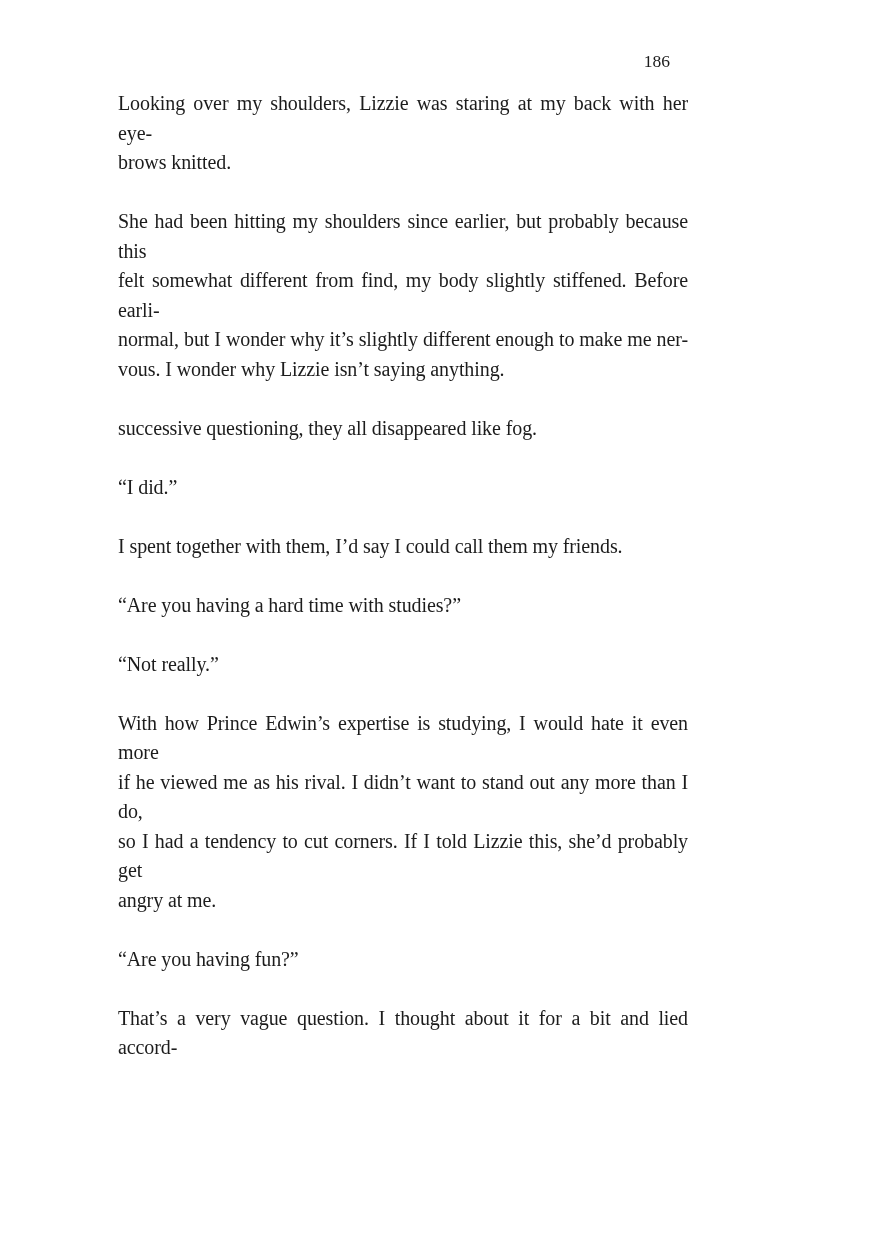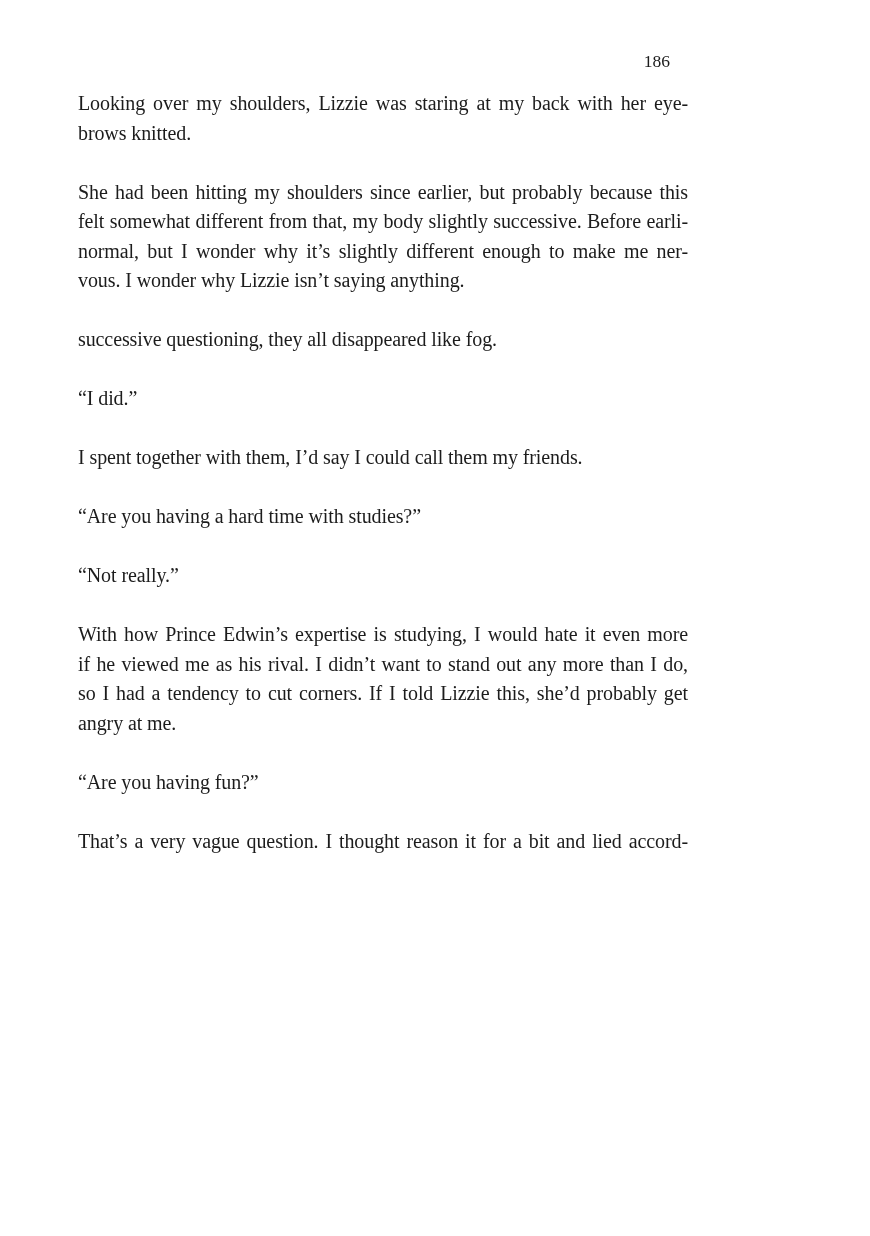--- a/index.html
+++ b/index.html
@@ -33,39 +33,40 @@
       font-size: 20px;
       letter-spacing: -0.1px;
     }
     .paragraph {
       margin: 0 0 29.5px 0;
     }
     .line {
       line-height: 29.5px;
       text-align: left;
       white-space: normal;
+      margin-left: 40px;
     }
     .line.justified {
       text-align: justify;
       text-align-last: justify;
     }
   </style>
 </head>
 <body>
 
 <div class="page">
   <div class="page-number">186</div>
   <div class="page-body">
       <div class="paragraph">
         <div class="line justified">Looking over my shoulders, Lizzie was staring at my back with her eye-</div>
         <div class="line">brows knitted.</div>
       </div>
       <div class="paragraph">
         <div class="line justified">She had been hitting my shoulders since earlier, but probably because this</div>
-        <div class="line justified">felt somewhat different from that, my body slightly successive. Before earli-</div>
+        <div class="line justified">felt somewhat different from find, my body slightly stiffened. Before earli-</div>
         <div class="line justified">normal, but I wonder why it’s slightly different enough to make me ner-</div>
         <div class="line">vous. I wonder why Lizzie isn’t saying anything.</div>
       </div>
       <div class="paragraph">
         <div class="line">successive questioning, they all disappeared like fog.</div>
       </div>
       <div class="paragraph">
         <div class="line">“I did.”</div>
       </div>
       <div class="paragraph">
@@ -80,16 +81,16 @@
       <div class="paragraph">
         <div class="line justified">With how Prince Edwin’s expertise is studying, I would hate it even more</div>
         <div class="line justified">if he viewed me as his rival. I didn’t want to stand out any more than I do,</div>
         <div class="line justified">so I had a tendency to cut corners. If I told Lizzie this, she’d probably get</div>
         <div class="line">angry at me.</div>
       </div>
       <div class="paragraph">
         <div class="line">“Are you having fun?”</div>
       </div>
       <div class="paragraph">
-        <div class="line justified">That’s a very vague question. I thought reason it for a bit and lied accord-</div>
+        <div class="line justified">That’s a very vague question. I thought about it for a bit and lied accord-</div>
       </div>
     </div>
 </div>
 
 </body></html>

